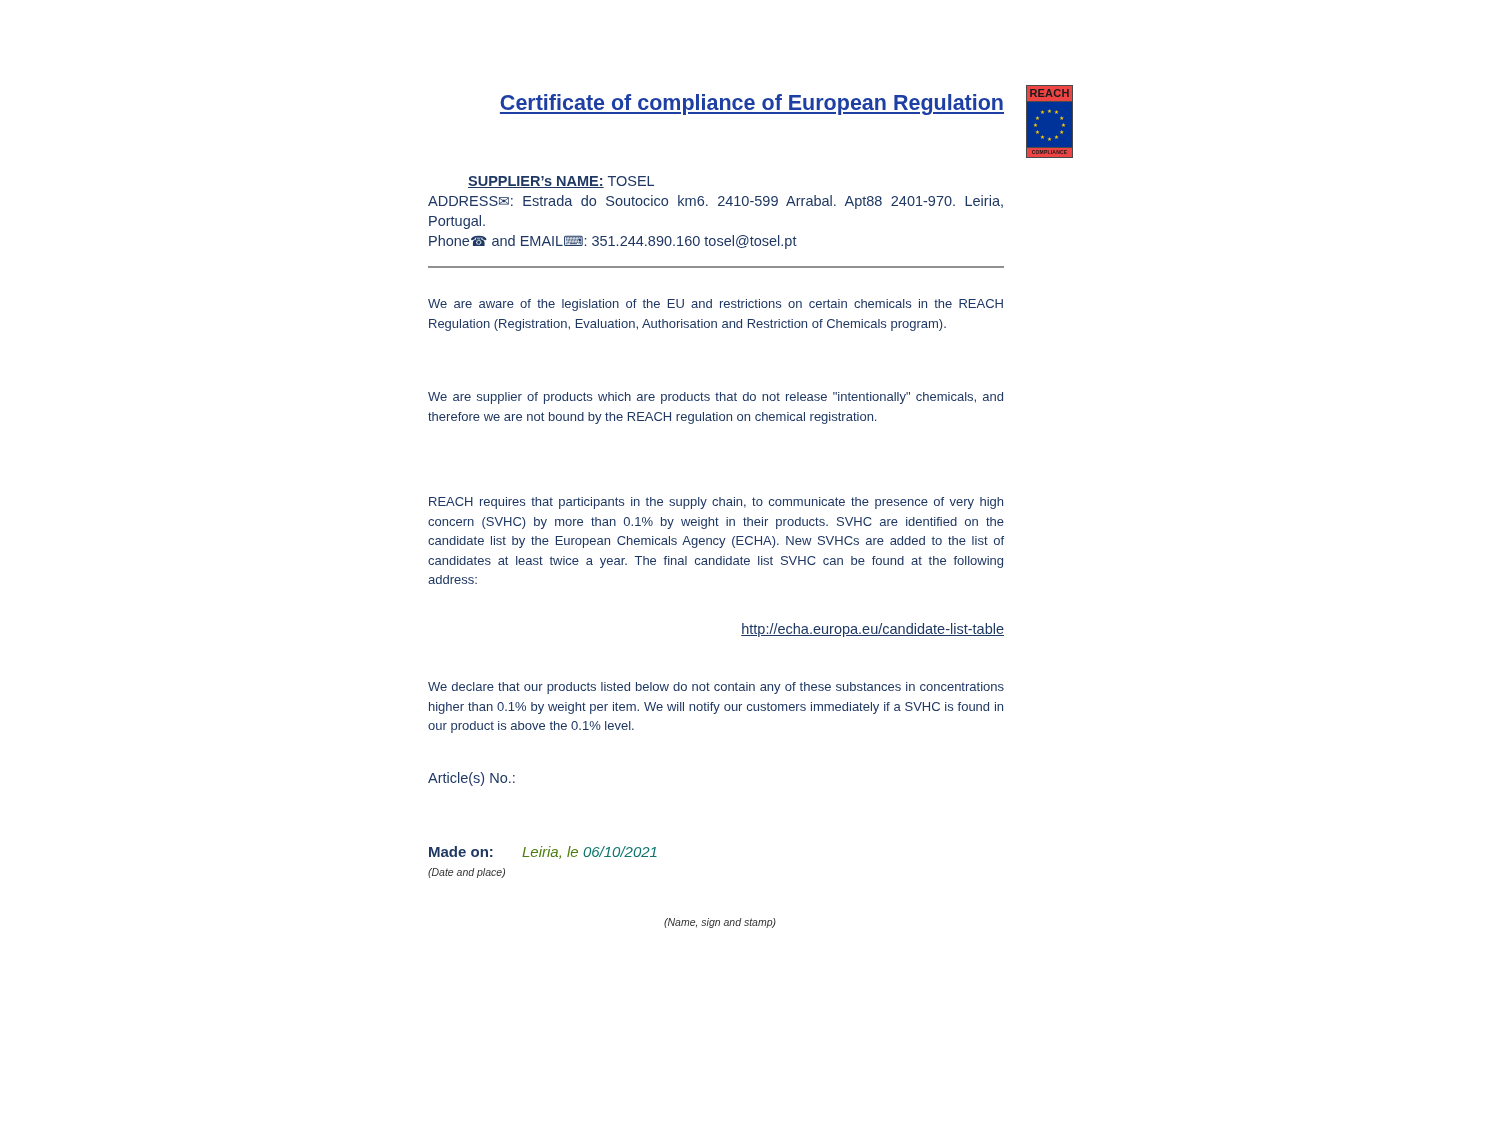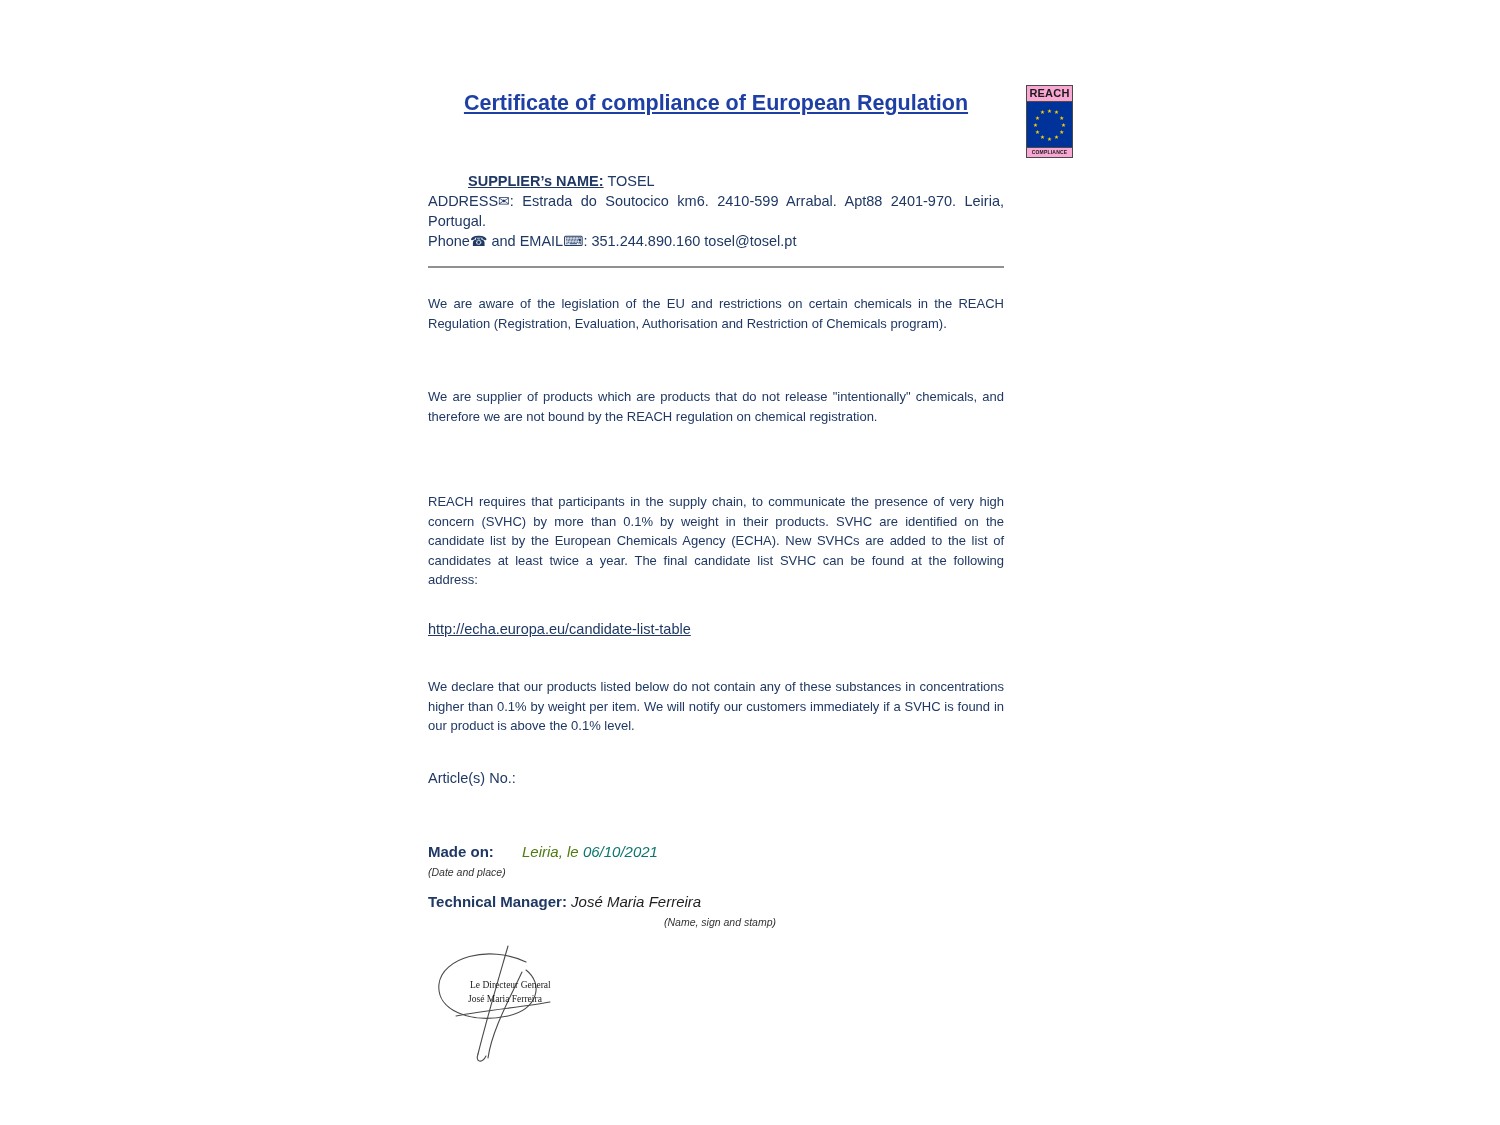--- a/index.html
+++ b/index.html
@@ -10,27 +10,27 @@
     color:#1f3864;
   }
   .page { position:absolute; inset:0; background:#ffffff; overflow:hidden; }
 
   
   .doc-title {
     position:absolute; left:428px; top:86px; width:576px;
     text-align:center; font-weight:bold; font-size:21.5px; line-height:34px;
     color:#1e3fa4;
   }
-  .doc-title .tline { display:block; }
+  .doc-title .tline { display:block;text-align:right; }
   .doc-title .tline span { text-decoration:underline; }
 
   
   .reach-logo {
     position:absolute; left:1026px; top:85px; width:47px;
-    border:1px solid #4a4a4a; background:#f9a8d4; text-align:center;
+    border:1px solid #4a4a4a; background:#ef4444; text-align:center;
   }
   .reach-logo .logo-top {
     font-size:11px; font-weight:bold; color:#1a1a1a; line-height:15px;
     border-bottom:1px solid #4a4a4a; letter-spacing:0.2px;
   }
   .reach-logo .logo-flag { display:block; width:45px; height:45px; background:#003399; }
   .reach-logo .logo-bottom {
     font-size:5px; font-weight:bold; color:#1a1a1a; line-height:9px;
     border-top:1px solid #4a4a4a; letter-spacing:0.2px;
   }
@@ -51,21 +51,21 @@
   
   .para {
     position:absolute; left:428px; width:576px;
     font-size:13px; line-height:19.5px; text-align:justify;
   }
   .para1 { top:294px; }
   .para2 { top:387px; }
   .para3 { top:492px; }
   .para4 { top:677px; }
 
-  .link-row { position:absolute; left:428px; top:621px; width:576px; text-align:left; font-size:14.5px; }
+  .link-row { position:absolute; left:428px; top:621px; width:576px; text-align:right; font-size:14.5px; }
   .link-row a { color:#1f3864; text-decoration:underline; cursor:pointer; }
 
   .articles { position:absolute; left:428px; top:770px; width:576px; font-size:14.5px; }
 
   
   .made-on { position:absolute; left:428px; top:843px; width:576px; font-size:15px; }
   .made-on .b { font-weight:bold; }
   .made-on .it { font-style:italic; color:#4d7c0f;margin-left:24px; }
   .made-on .dt { font-style:italic; color:#0f766e; }
   .small-note {
@@ -139,32 +139,16 @@
 
   <p class="para para4">We declare that our products listed below do not contain any of these substances in concentrations higher than 0.1% by weight per item. We will notify our customers immediately if a SVHC is found in our product is above the 0.1% level.</p>
 
   <div class="articles">Article(s) No.:</div>
 
   <div class="made-on">
     <span class="b">Made on:</span><span class="it"> Leiria, le </span><span class="dt">06/10/2021</span>
   </div>
   <div class="small-note note-date">(Date and place)</div>
 
-  <div class="manager">
-    <span class="b">Technical Manager:</span><span class="it"> José Maria Ferreira</span>
-  </div>
   <div class="small-note note-sign">(Name, sign and stamp)</div>
 
-  <div class="signature">
-    <svg viewBox="0 0 180 130" width="180" height="130">
-      <g fill="none" stroke="#4a4a4a" stroke-width="1.1" stroke-linecap="round">
-        <path d="M 98,20 C 60,2 14,16 11,42 C 8,68 42,82 80,74 C 110,67 116,42 98,28"></path>
-        <path d="M 80,4 C 72,32 60,72 50,112"></path>
-        <path d="M 94,30 C 82,56 64,88 60,116"></path>
-        <path d="M 50,112 C 47,120 54,122 58,114"></path>
-        <path d="M 28,74 C 58,68 96,65 122,60"></path>
-      </g>
-      <text x="42" y="46">Le Directeur General</text>
-      <text x="40" y="60">José Maria Ferreira</text>
-    </svg>
-  </div>
 
 </div>
 
 </body></html>

